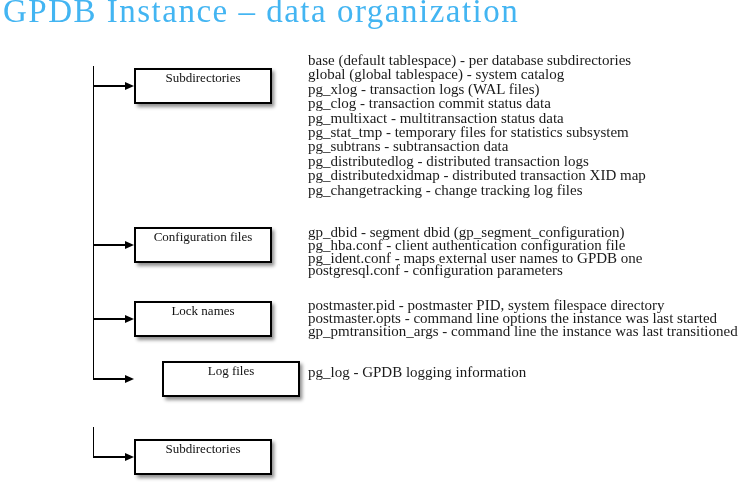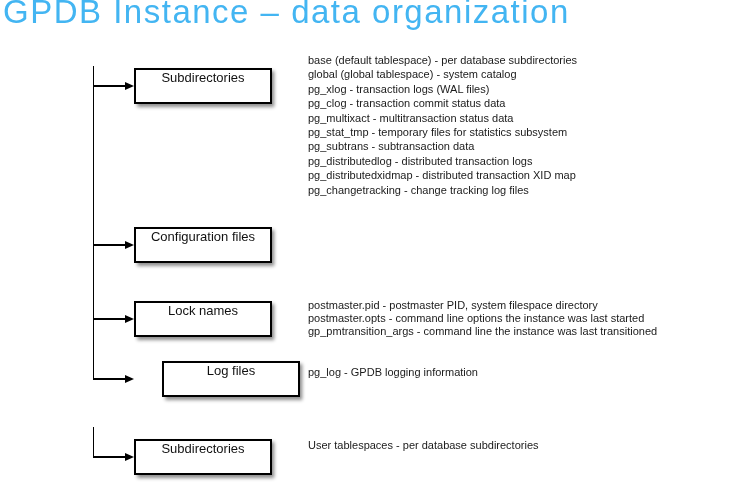--- a/index.html
+++ b/index.html
@@ -1,18 +1,18 @@
 <!DOCTYPE html>
 <html><head>
 <meta charset="utf-8">
 <style>
   html,body { margin:0; padding:0; background:#ffffff; }
   .slide {
     position:relative; width:751px; height:497px; overflow:hidden;
-    background:#ffffff; font-family:Liberation Sans, sans-serif; color:#111;
+    background:#ffffff; font-family:Liberation Serif, serif; color:#111;
   }
   .title {
     position:absolute; left:3px; top:-7px;
     font-size:33px; letter-spacing:1.5px; white-space:nowrap;
     font-weight:400;
   }
   .heading {
     position:absolute; font-size:15px; font-weight:bold; color:#0d0d0d;
     white-space:nowrap;
   }
@@ -25,21 +25,21 @@
   }
   .node-box {
     position:absolute; left:134px; width:138px; height:36px;
     background:#fff; border:2px solid #000; box-sizing:border-box;
     box-shadow:2.5px 3px 3.5px rgba(0,0,0,0.45);
     display:flex; justify-content:center;
   }
   .node-box span { font-size:13px; color:#111; white-space:nowrap; }
   .desc {
     position:absolute; left:308px; width:435px;
-    font-size:11px; line-height:12.8px; color:#1a1a1a;
+    font-size:15px; line-height:12.8px; color:#1a1a1a;
     white-space:pre-line;
   }
   .desc.wide-lines { line-height:14.4px; }
 </style>
 </head>
 <body>
 
 <div class="slide">
 
   <div class="title" style="color: rgb(67, 181, 242);">GPDB Instance – data organization</div>
@@ -61,20 +61,24 @@
 pg_subtrans - subtransaction data
 pg_distributedlog - distributed transaction logs
 pg_distributedxidmap - distributed transaction XID map
 pg_changetracking - change tracking log files</div>
 
   <div class="hline" style="left:93px; top:244.2px; width:33px;"></div>
   <div class="arrowhead" style="left:125px; top:240.5px;"></div>
   <div class="node-box" style="top:227px;">
     <span>Configuration files</span>
   </div>
+  <div class="desc" style="top:226px;">gp_dbid - segment dbid (gp_segment_configuration)
+pg_hba.conf - client authentication configuration file
+pg_ident.conf - maps external user names to GPDB one
+postgresql.conf - configuration parameters</div>
 
   <div class="hline" style="left:93px; top:318.2px; width:33px;"></div>
   <div class="arrowhead" style="left:125px; top:314.5px;"></div>
   <div class="node-box" style="top:301px;">
     <span>Lock names</span>
   </div>
   <div class="desc" style="top:299px;">postmaster.pid - postmaster PID, system filespace directory
 postmaster.opts - command line options the instance was last started
 gp_pmtransition_args - command line the instance was last transitioned</div>
 
@@ -86,15 +90,14 @@
   <div class="desc" style="top:366px;">pg_log - GPDB logging information</div>
 
 
   <div class="vline" style="left:92.5px; top:427px; height:31px;"></div>
 
   <div class="hline" style="left:93px; top:456.2px; width:33px;"></div>
   <div class="arrowhead" style="left:125px; top:452.5px;"></div>
   <div class="node-box" style="top:439px;">
     <span>Subdirectories</span>
   </div>
-  <div class="desc" style="top:439px;">User tablespaces - per database subdirectories</div>
 
 </div>
 
 </body></html>

